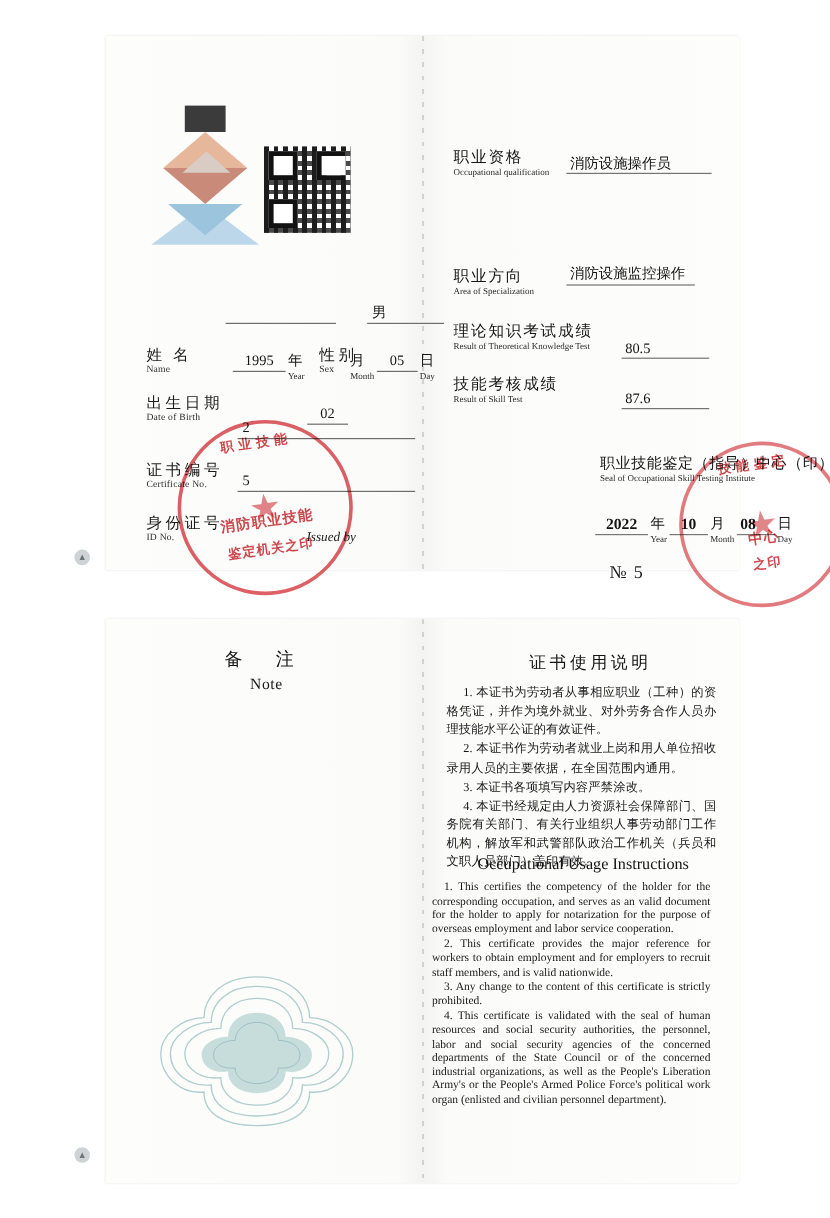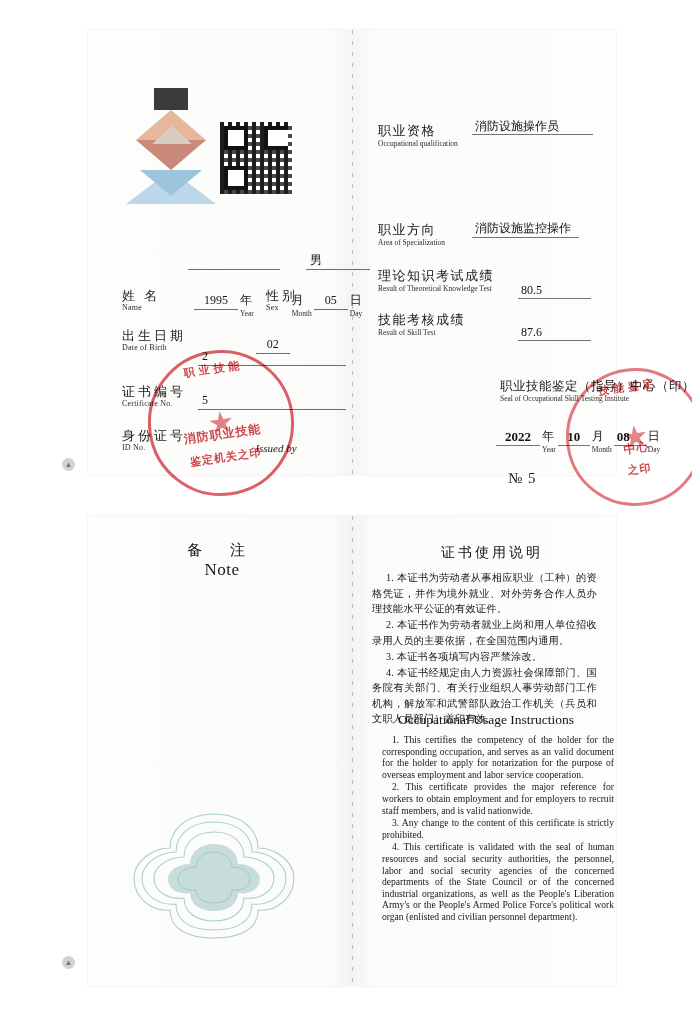--- a/index.html
+++ b/index.html
@@ -306,21 +306,21 @@
     text-align: center;
   }
   #note-title .cn {
     font-size: 15px;
     letter-spacing: 12px;
     color: #151515;
     display: block;
     line-height: 22px;
   }
   #note-title .en {
-    font-size: 17px;
+    font-size: 13px;
     color: #1a1a1a;
     display: block;
     line-height: 18px;
     letter-spacing: 0.5px;
   }
   #watermark {
     position: absolute;
     left: 38px;
     top: 288px;
     width: 176px;
@@ -359,21 +359,21 @@
     position: absolute;
     left: 20px;
     top: 196px;
     width: 228px;
     text-align: center;
     font-size: 13.5px;
     color: #141414;
   }
   #instr-en {
     position: absolute;
-    left: 30px;
+    left: 8px;
     top: 218px;
     width: 232px;
     font-size: 9.6px;
     line-height: 11.6px;
     color: #19191b;
     text-align: justify;
   }
   #instr-en p { margin: 0 0 1px 0; text-indent: 10px; }
 </style>
 </head>
@@ -462,21 +462,21 @@
     <div class="t1">消防职业技能</div>
     <div class="t2">鉴定机关之印</div>
   </div>
 
   <div id="right-page">
 
     <div class="rfield rlbl" style="left:26px;top:93px;">
       <span class="cn">职业资格</span>
       <span class="en">Occupational qualification</span>
     </div>
-    <div class="rval" style="left:120px;top:88px;width:118px;">消防设施操作员</div>
+    <div class="rval" style="left:120px;top:98px;width:118px;">消防设施操作员</div>
 
     <div class="rfield rlbl" style="left:26px;top:192px;">
       <span class="cn">职业方向</span>
       <span class="en">Area of Specialization</span>
     </div>
     <div class="rval two" style="left:120px;top:190px;width:104px;">消防设施监控操作</div>
 
     <div class="rfield rlbl" style="left:26px;top:238px;">
       <span class="cn">理论知识考试成绩</span>
       <span class="en">Result of Theoretical Knowledge Test</span>

